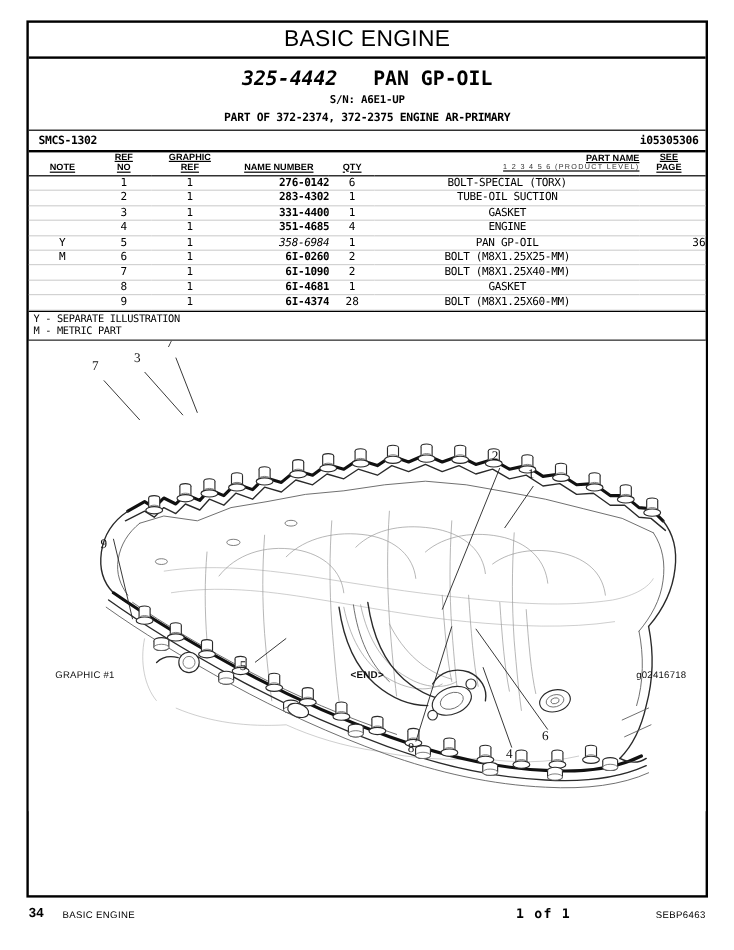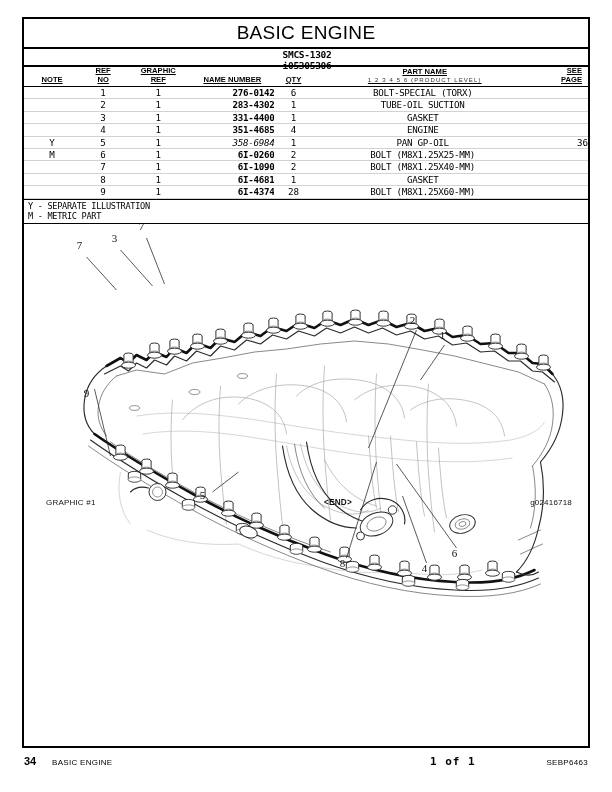--- a/index.html
+++ b/index.html
@@ -72,21 +72,20 @@
   #smcs-row {
     height: 16px;
     border-bottom: 2.2px solid #000;
     display: flex;
     align-items: center;
     justify-content: space-between;
     padding: 0 6px 0 8px;
     font-size: 9.5px;
     font-weight: bold;
     letter-spacing: -0.3px;
-    flex-direction: column;
   }
 
   
   #parts-table {
     width: 100%;
     border-collapse: collapse;
     table-layout: fixed;
     font-size: 9px;
   }
   #parts-table col.c-note     { width: 56px; }
@@ -103,26 +102,25 @@
     font-weight: bold;
     color: #000;
     vertical-align: bottom;
     padding: 0 0 2px 0;
     line-height: 1.12;
     border-bottom: 1.1px solid #000;
     letter-spacing: 0px;
     text-decoration: underline;
   }
   #parts-table thead th.th-left {
-    text-align: center;
+    text-align: right;
     padding-left: 4px;
     margin-top: 16px;
   }
   #parts-table thead th.th-right {
-    text-align: right;
     padding-right: 6px;
   }
   .th-stack { display: block; }
   .prodlevel {
     display: block;
     font-size: 6px;
     font-weight: normal;
     letter-spacing: 1.1px;
     margin-top: 1px;
     color: #333;
@@ -183,21 +181,21 @@
     pointer-events: none;
   }
   .cap {
     position: absolute;
     font-family: "Liberation Sans", sans-serif;
     font-size: 8px;
     color: #111;
     letter-spacing: 0.2px;
   }
   #cap-graphic { left: 22px; top: 0px; }
-  #cap-end { left: 50%; top: 0px; transform: translateX(-50%); font-weight: bold; font-size: 8.2px; margin-left: 32px; }
+  #cap-end { left: 50%; top: 0px; transform: translateX(-50%); font-weight: bold; font-size: 8.2px; }
   #cap-gnum { right: 16px; top: 0px; }
 
   
   #page-footer {
     position: absolute;
     left: 22px;
     top: 755px;
     width: 568px;
     height: 18px;
     font-family: "Liberation Sans", sans-serif;
@@ -230,20 +228,25 @@
     letter-spacing: 0.3px;
   }
 </style>
 </head>
 <body>
 
 <div id="page-frame">
 
   <div id="section-title">BASIC ENGINE</div>
 
+  <div id="assembly-block">
+    <div id="assembly-title"><span class="pn">325-4442</span><span>&nbsp;&nbsp;&nbsp;</span><span>PAN GP-OIL</span></div>
+    <div id="assembly-sn">S/N: A6E1-UP</div>
+    <div id="assembly-partof">PART OF 372-2374, 372-2375 ENGINE AR-PRIMARY</div>
+  </div>
 
   <div id="smcs-row">
     <span>SMCS-1302</span>
     <span>i05305306</span>
   </div>
 
   <table id="parts-table">
     <colgroup>
       <col class="c-note">
         <col class="c-refno">

